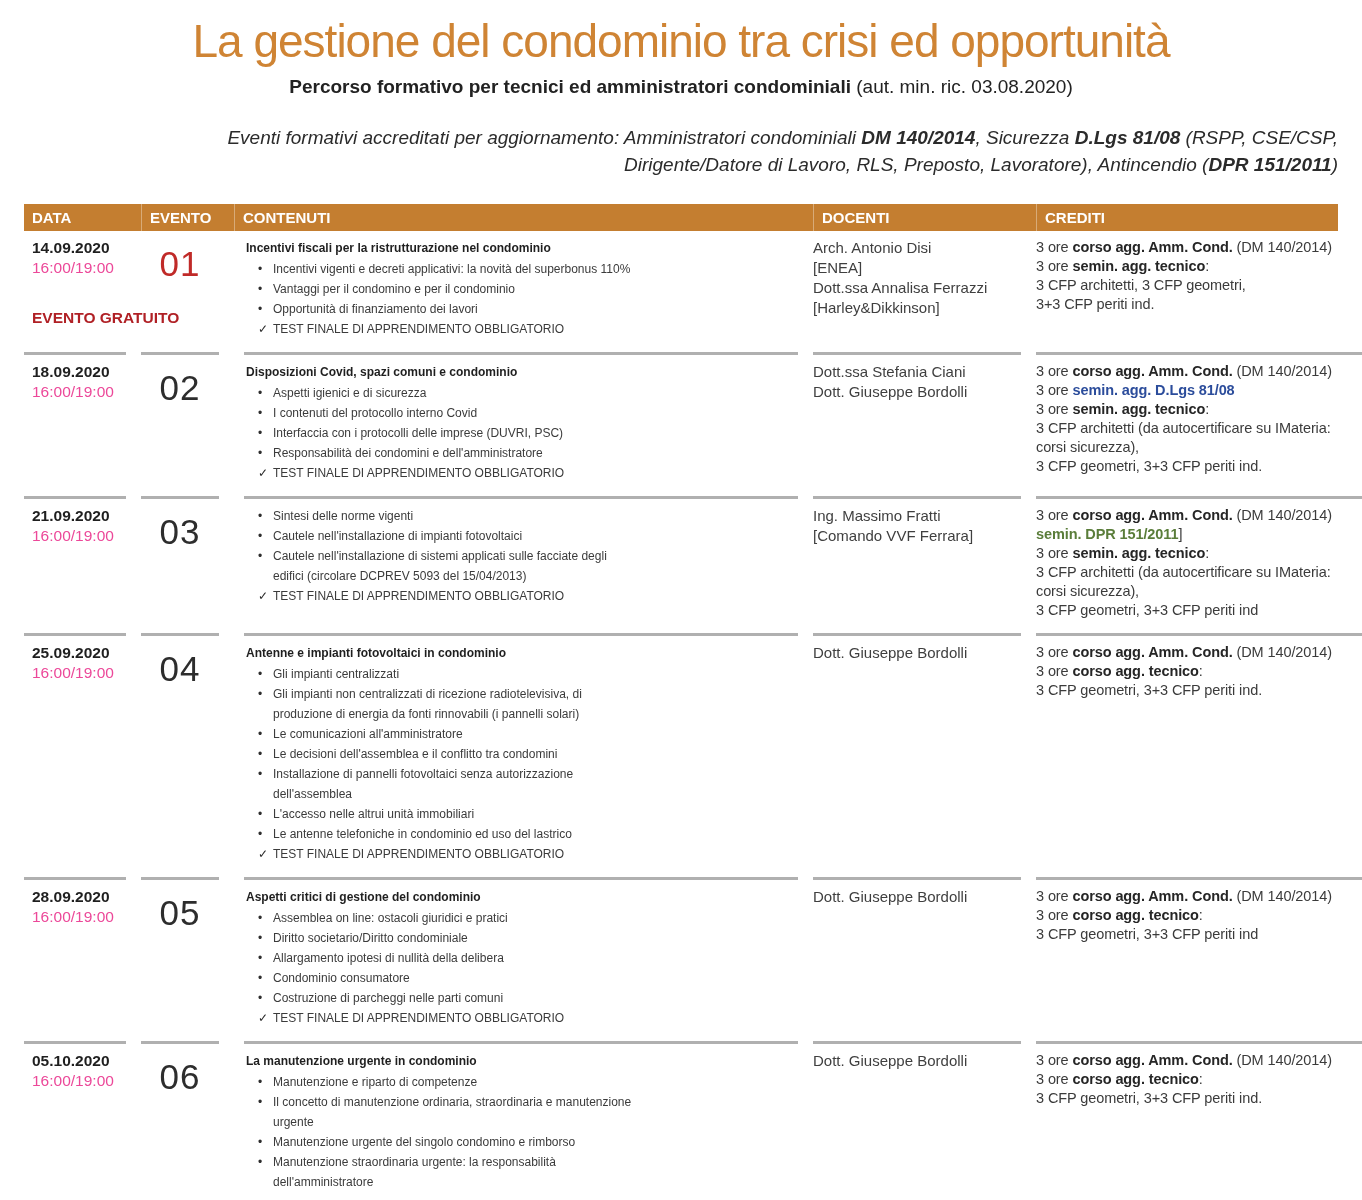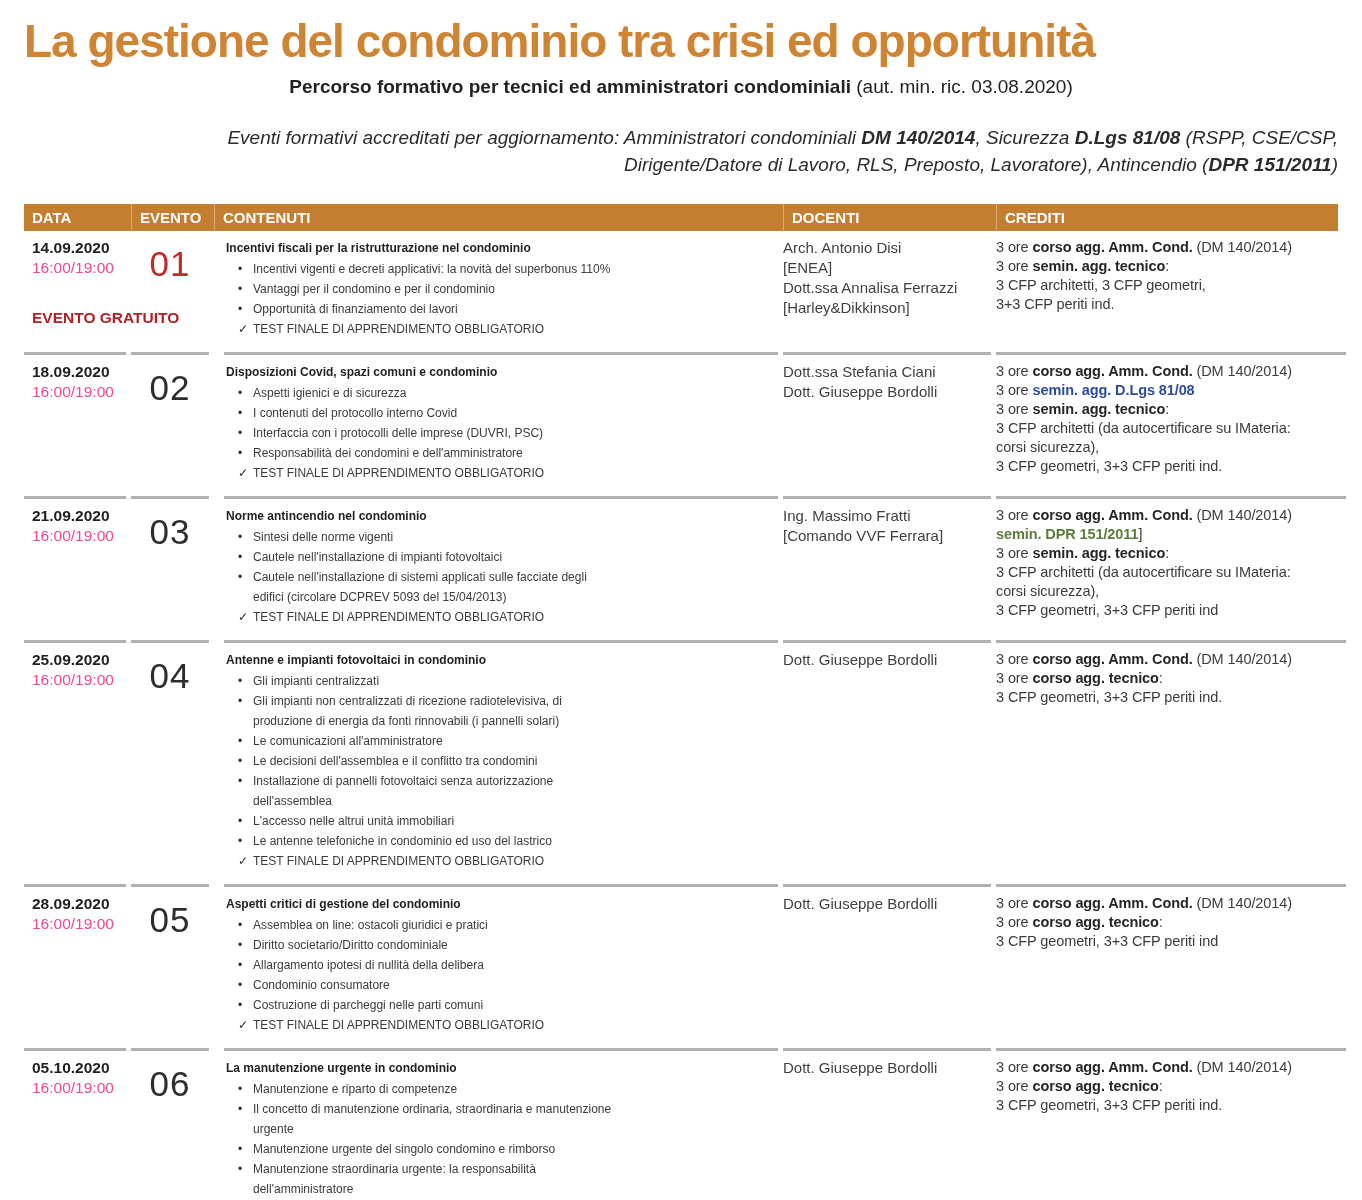--- a/index.html
+++ b/index.html
@@ -16,24 +16,24 @@
   html,body{background:#ffffff;}
   body{
     width:1362px;height:1200px;overflow:hidden;
     font-family:"Liberation Sans", sans-serif;
     color:var(--text);
   }
   .page{padding:10px 24px 0 24px;}
 
   
   .main-title{
-    text-align:left;
+    text-align:center;
     color:var(--orange);
     font-size:46px;
-    font-weight:bold;
+    font-weight:normal;
     letter-spacing:-1px;
     margin-top:4px;
   }
   .subtitle{
     text-align:center;
     font-size:19px;
     margin-top:8px;
     color:#222;
   }
   .subtitle .b{font-weight:bold;}
@@ -44,21 +44,21 @@
     margin-top:26px;
     line-height:27px;
     color:#2b2b2b;
   }
   .accreditation .b{font-weight:bold;}
 
   
   .grid{
     display:grid;
     grid-template-columns:102px 78px 564px 208px 350px;
-    column-gap:5px;
+    column-gap:15px;
   }
   .table{margin-top:26px;}
   .thead{
     background:var(--bar);
     color:#ffffff;
     font-weight:bold;
     font-size:15px;
     height:27px;
     align-items:center;
   }
@@ -216,21 +216,20 @@
         </div>
         <div class="row grid bordered">
           <div class="cell date-cell">
             <div class="event-date">21.09.2020</div>
             <div class="event-time">16:00/19:00</div>
           </div>
           <div class="cell num-cell">
             <div class="event-num">03</div>
           </div>
           <div class="cell content-cell">
-            <div class="content-title">Norme antincendio nel condominio</div>
             <div class="bullet">
               <span class="marker">•</span>
               <span class="btext">Sintesi delle norme vigenti</span>
             </div>
             <div class="bullet">
               <span class="marker">•</span>
               <span class="btext">Cautele nell'installazione di impianti fotovoltaici</span>
             </div>
             <div class="bullet">
               <span class="marker">•</span>

